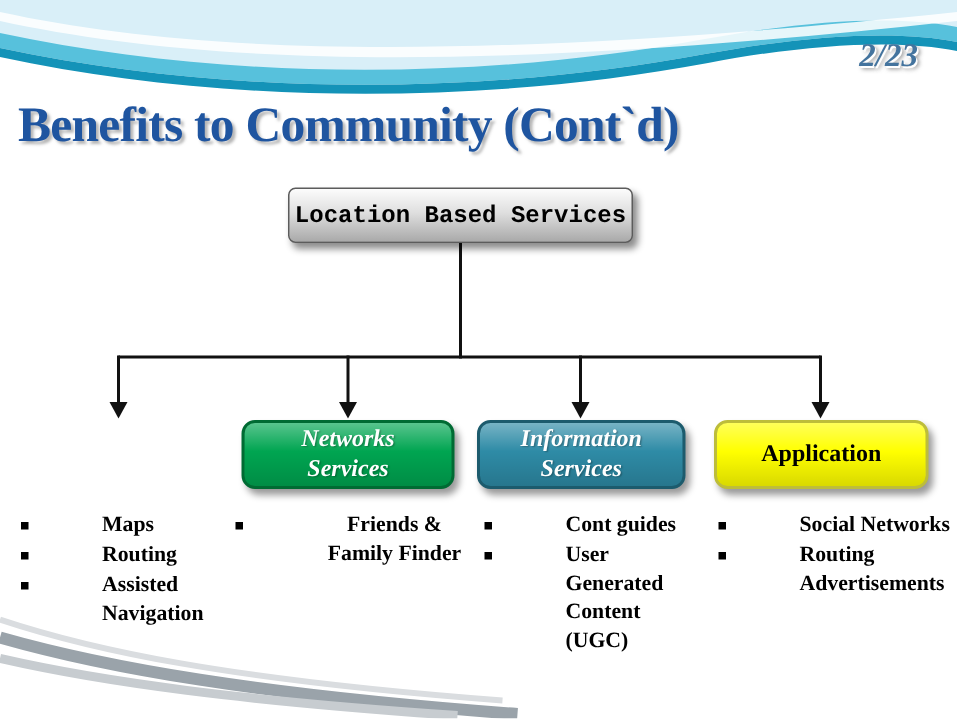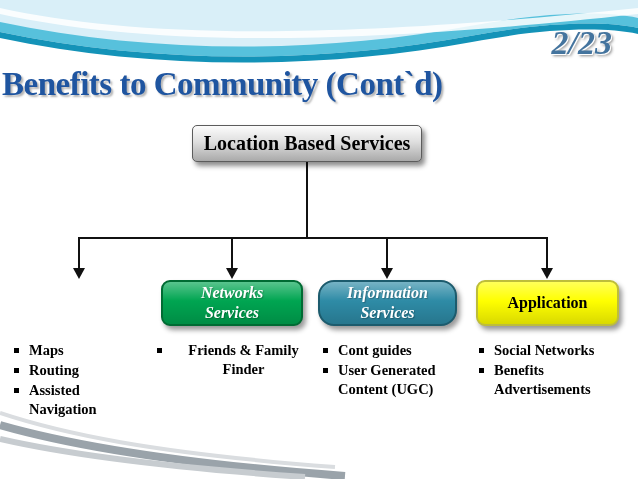--- a/index.html
+++ b/index.html
@@ -6,41 +6,41 @@
   html,body { width:638px; height:479px; }
   body { font-family:"Liberation Serif", serif; background:#fff; }
 
   .slide { position:relative; width:638px; height:479px; background:#fff; overflow:hidden; }
 
   .top-wave { position:absolute; top:0; left:0; z-index:0; }
   .bottom-wave { position:absolute; left:0; bottom:0; z-index:0; }
 
   .page-number {
     position:absolute; top:24px; right:26px; z-index:2;
-    font-size:34px; font-weight:bold; font-style:italic;
+    font-size:22px; font-weight:bold; font-style:italic;
     text-shadow:1px 1px 0 #fff, 2px 2px 3px rgba(60,60,60,.6);
   }
 
   .title {
-    position:absolute; top:66px; left:2px; z-index:2; white-space:nowrap;
+    position:absolute; top:66px; left:12px; z-index:2; white-space:nowrap;
     font-size:33px; font-weight:bold; letter-spacing:-0.5px;
     text-shadow:2px 2px 2px rgba(120,120,120,.55);
   }
 
   .connectors { position:absolute; top:0; left:0; z-index:1; }
 
   .root-box {
     position:absolute; left:192px; top:125px; width:230px; height:37px; z-index:2;
     border:1px solid #5c5c5c; border-radius:5px;
     background-color:#D9D9D9;
     background-image:linear-gradient(to bottom, rgba(255,255,255,.92), rgba(255,255,255,.15) 45%, rgba(0,0,0,.22));
     box-shadow:3px 4px 5px rgba(0,0,0,.45);
     display:flex; align-items:center; justify-content:center;
   }
-  .root-label { font-weight:bold; font-size:20px; color:#000; }
+  .root-label { font-weight:bold; font-size:16px; color:#000;font-family:Liberation Mono, monospace; }
 
   .branch-box {
     position:absolute; top:280px; height:46px; z-index:2;
     border:2px solid; border-radius:9px;
     background-image:linear-gradient(to bottom, rgba(255,255,255,.35), rgba(255,255,255,0) 45%, rgba(0,0,0,.15));
     box-shadow:3px 4px 5px rgba(0,0,0,.4);
     display:flex; align-items:center; justify-content:center; text-align:center;
   }
   .branch-label { font-weight:bold; font-style:italic; font-size:16px; line-height:1.22; max-width:112px;
                   text-shadow:1px 1px 1px rgba(0,0,0,.25); }
@@ -50,21 +50,21 @@
   .bb-4 { left:476px; width:143px; }
   .bb-4 .branch-label { font-style:normal; max-width:130px; text-shadow:none; }
 
   .list { position:absolute; top:341px; z-index:2; }
   .l-1 { left:14px;  width:135px; }
   .l-2 { left:157px; width:158px;text-align:center; }
   .l-3 { left:323px; width:148px; }
   .l-4 { left:479px; width:156px; }
   .li { display:flex; margin-bottom:1px; }
   .sq { flex:none; width:5px; height:5px; background:#000; margin:7px 10px 0 0; }
-  .li-text { font-weight:bold; font-size:14.5px; line-height:19px; color:#000; }
+  .li-text { font-weight:bold; font-size:14.5px; line-height:19px; color:#000;margin-left:39px; }
 </style>
 </head>
 <body>
 
 <div class="slide">
 
   <svg class="top-wave" width="638" height="75" viewBox="0 0 638 75">
     <path d="M0,0 H638 V20 C600,12 540,15 470,28 C320,56 150,56 0,24 Z" fill="#D9EFF8"></path>
     <path d="M0,22 C150,54 320,54 470,26 C540,13 600,10 638,18 L638,28 C600,20 540,23 470,36 C320,64 150,64 0,32 Z" fill="#57C1DC"></path>
     <path d="M0,32 C150,64 320,64 470,36 C540,23 600,20 638,28 L638,34 C600,26 540,29 472,42 C322,70 148,70 0,38 Z" fill="#1493B8"></path>
@@ -96,21 +96,21 @@
 
   <div class="root-box" style="background-color: rgb(217, 217, 217);">
     <span class="root-label">Location Based Services</span>
   </div>
 
 
   <div class="branch-box bb-2" style="background-color: rgb(0, 165, 81); border-color: rgb(0, 107, 51);">
     <span class="branch-label" style="color: rgb(255, 255, 255);">Networks Services</span>
   </div>
 
-  <div class="branch-box bb-3" style="background-color: rgb(46, 139, 166); border-color: rgb(28, 91, 109); border-radius: 16px;">
+  <div class="branch-box bb-3" style="background-color: rgb(46, 139, 166); border-color: rgb(28, 91, 109);">
     <span class="branch-label" style="color: rgb(255, 255, 255);">Information Services</span>
   </div>
 
   <div class="branch-box bb-4" style="background-color: rgb(255, 255, 0); border-color: rgb(189, 189, 58);">
     <span class="branch-label" style="color: rgb(0, 0, 0);">Application</span>
   </div>
 
   <div class="list l-1">
     <div class="li">
       <span class="sq"></span>
@@ -144,17 +144,17 @@
     </div>
   </div>
 
   <div class="list l-4">
     <div class="li">
       <span class="sq"></span>
       <span class="li-text">Social Networks</span>
     </div>
     <div class="li">
       <span class="sq"></span>
-      <span class="li-text">Benefits Advertisements</span>
+      <span class="li-text">Routing Advertisements</span>
     </div>
   </div>
 
 </div>
 
 </body></html>

